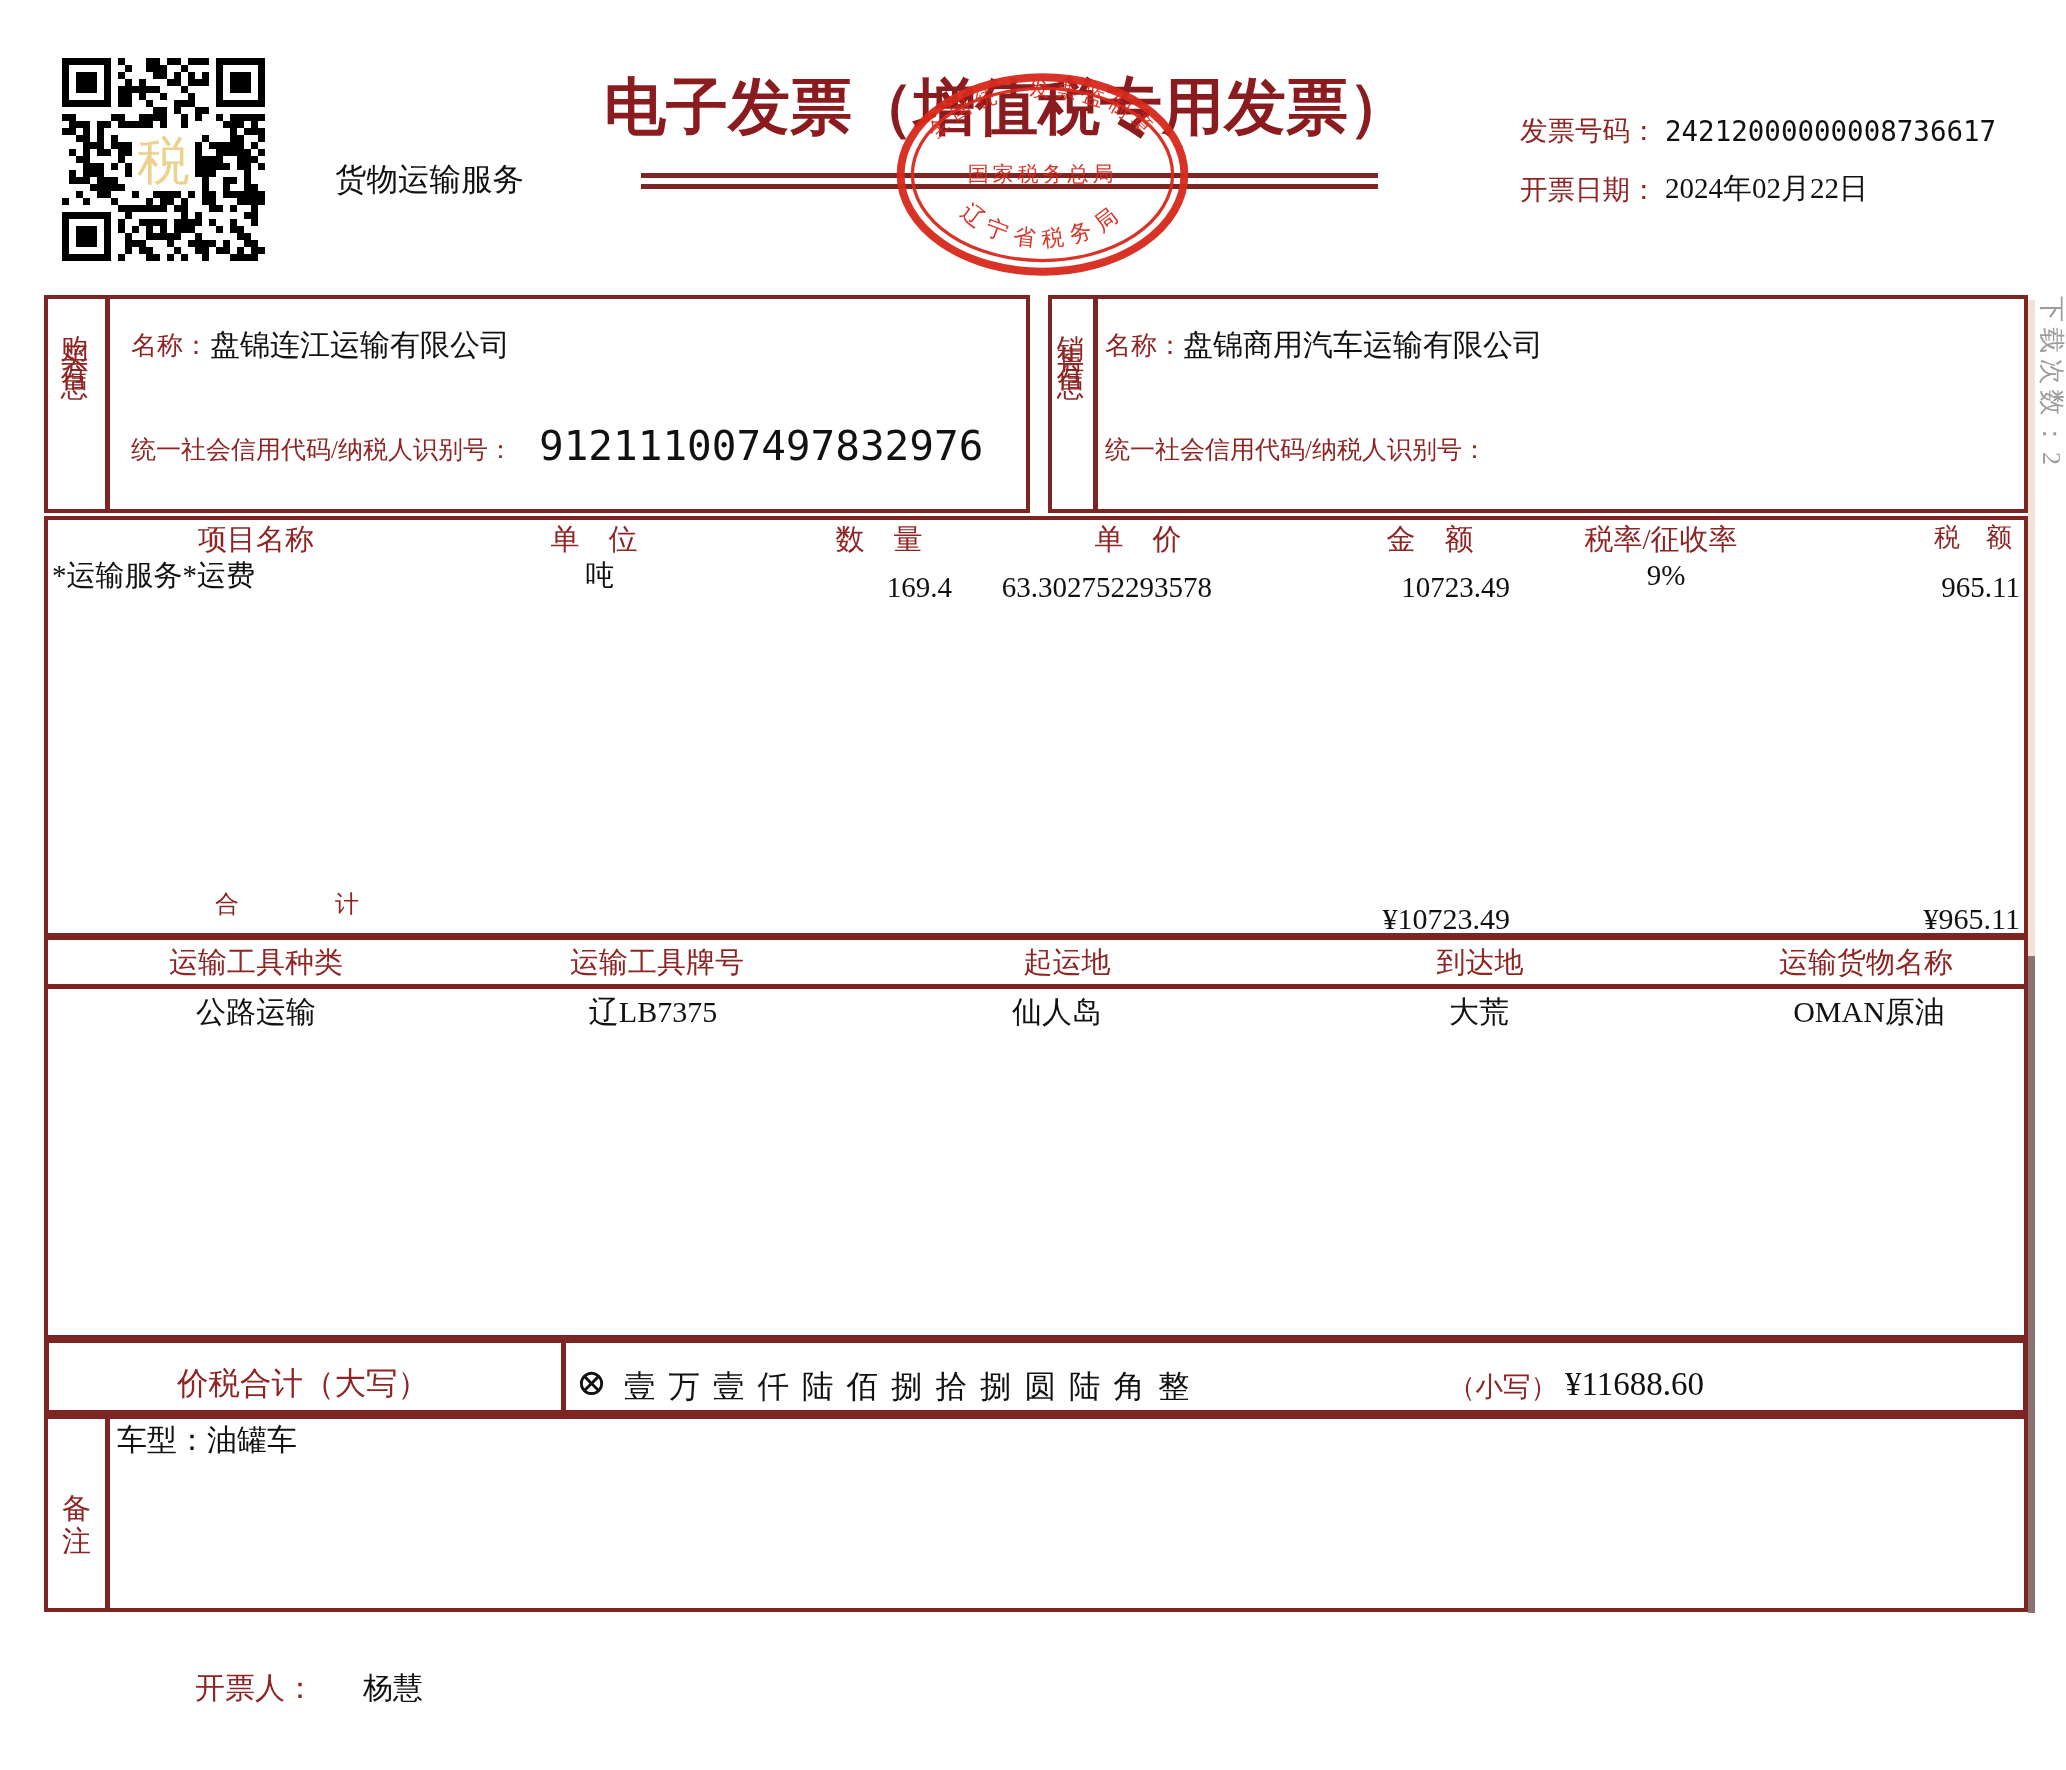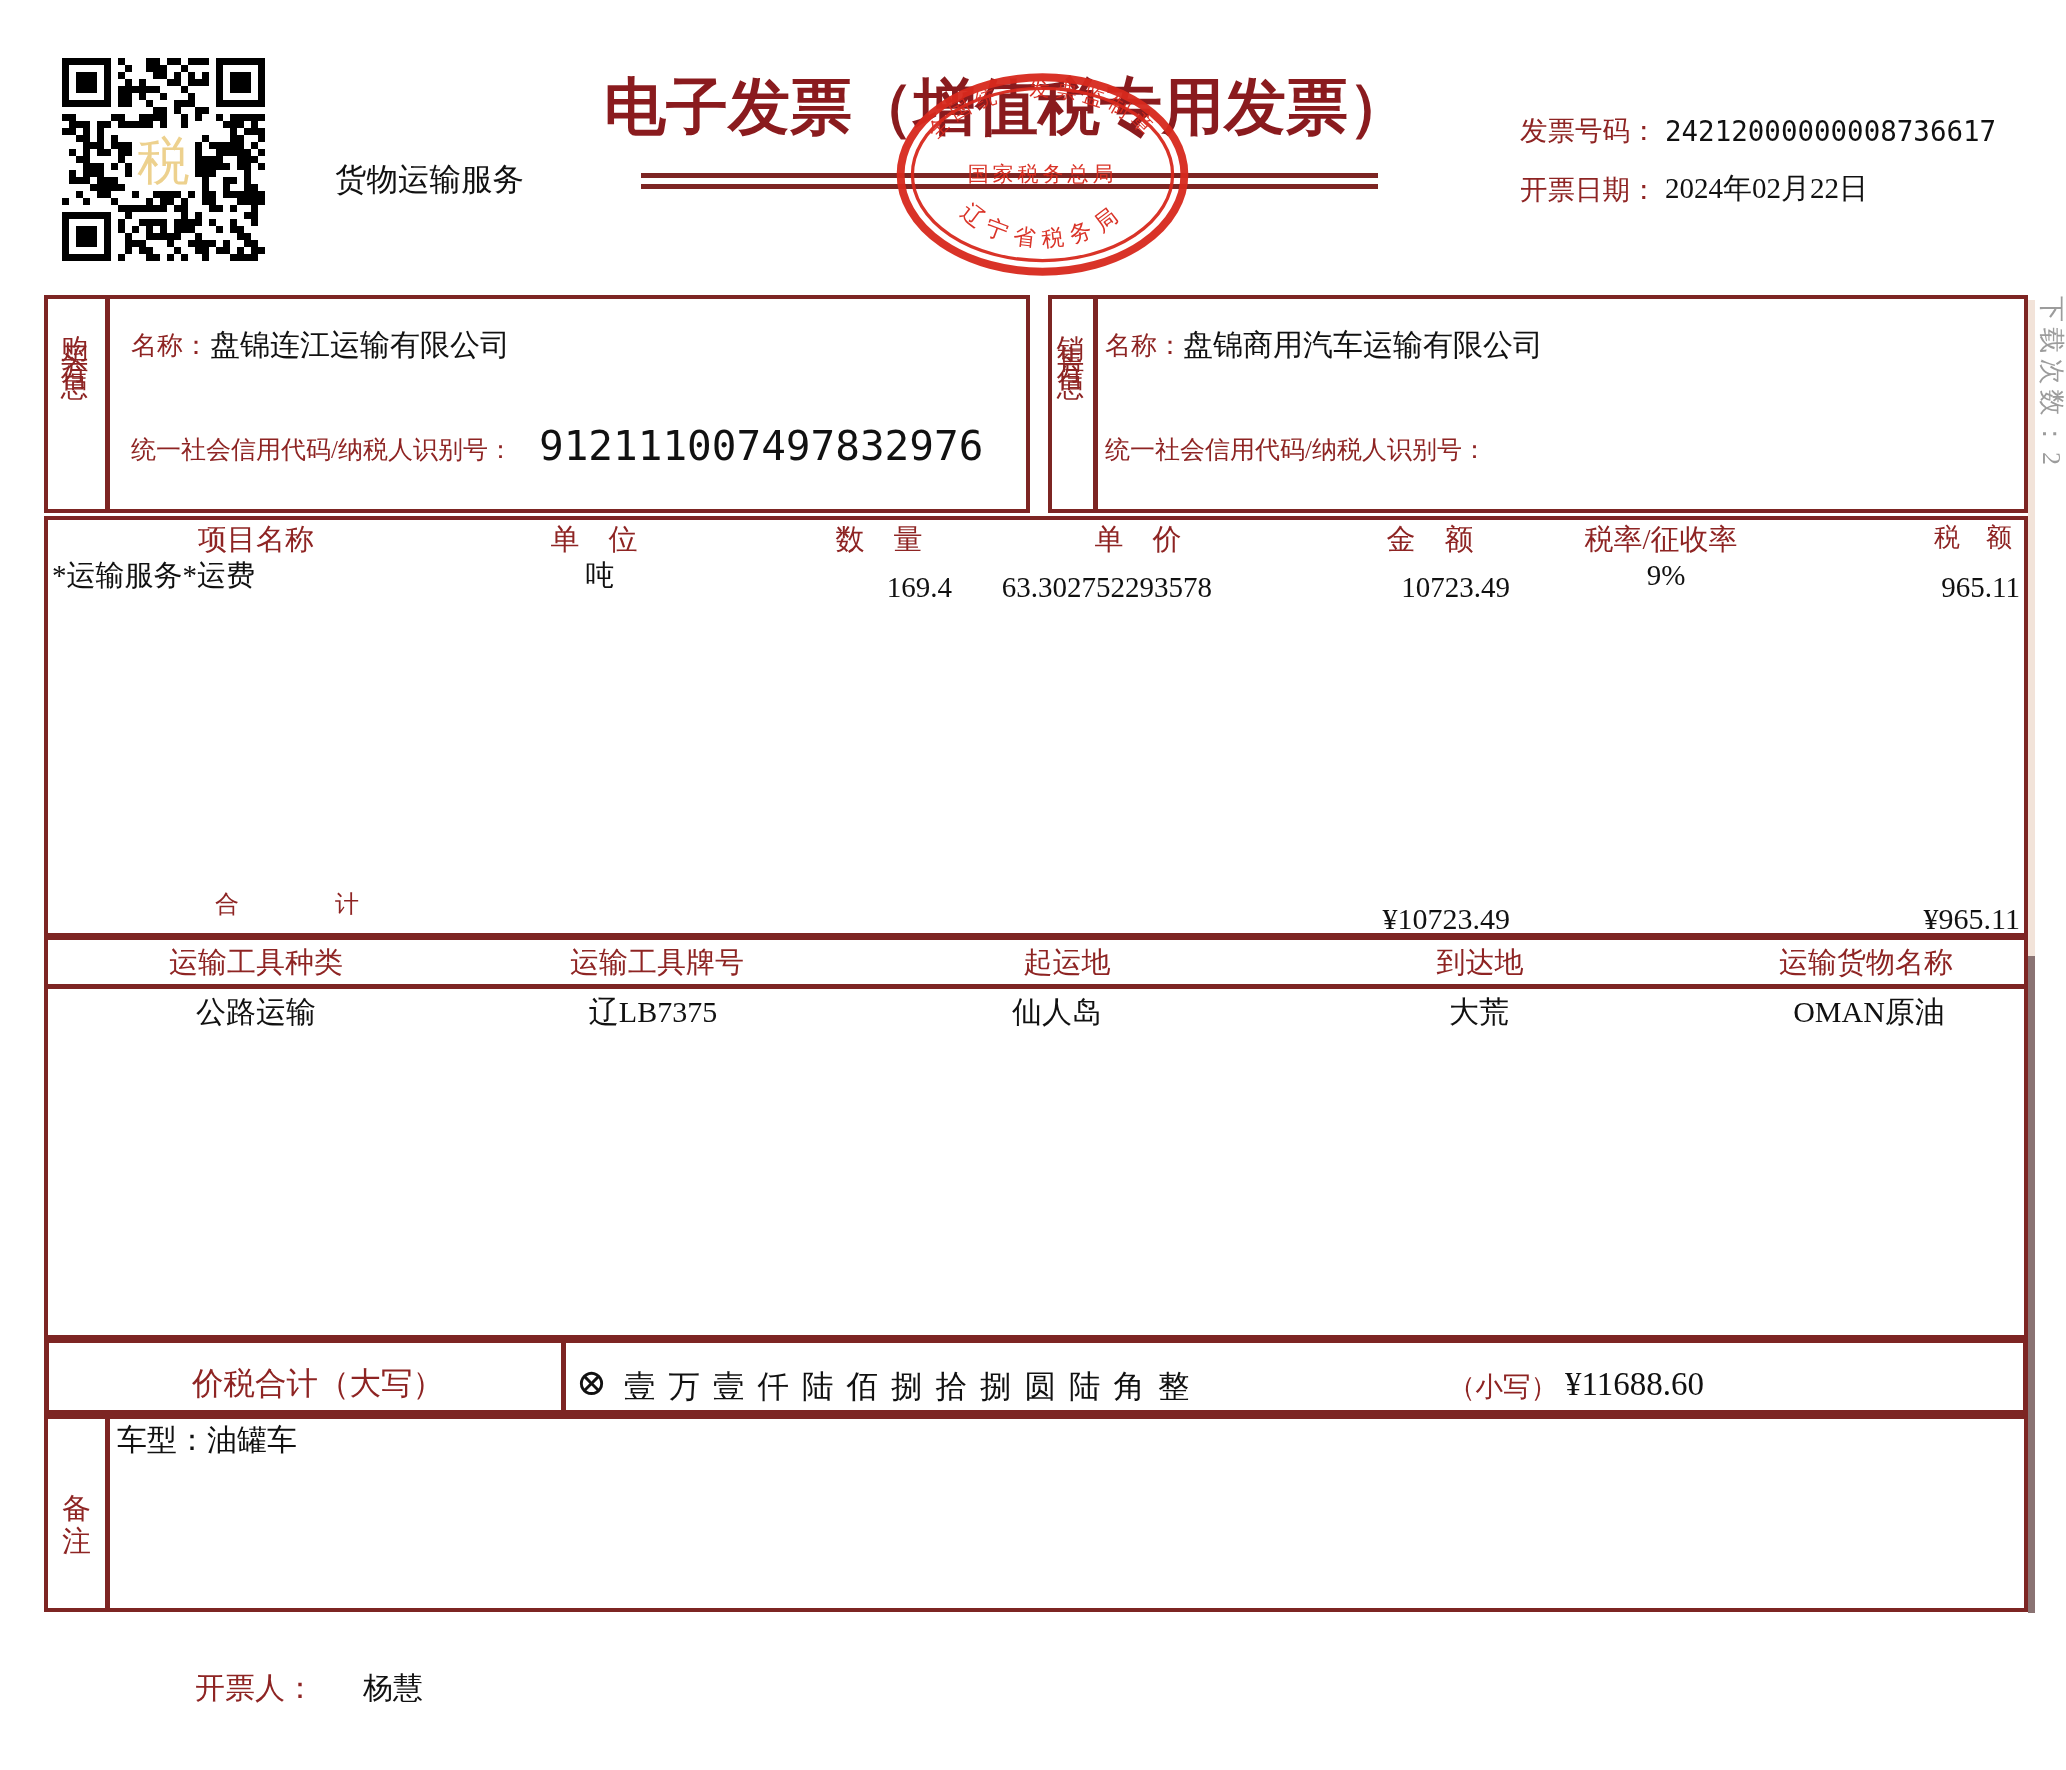--- a/index.html
+++ b/index.html
@@ -412,21 +412,21 @@
   <div class="ln" style="left:44px;top:984px;width:1984px;height:4.6px;"></div>
 
   <span class="t ctr" style="left:256px;top:997px;font-size:30px;">公路运输</span>
   <span class="t ctr" style="left:653px;top:997px;font-size:30px;">辽LB7375</span>
   <span class="t ctr" style="left:1057px;top:997px;font-size:30px;">仙人岛</span>
   <span class="t ctr" style="left:1479px;top:997px;font-size:30px;">大荒</span>
   <span class="t ctr" style="left:1869px;top:997px;font-size:30px;">OMAN原油</span>
 
   <div class="box" style="left:44px;top:1338px;width:1984px;height:77px;border-width:5.2px;"></div>
   <div class="ln" style="left:561px;top:1338px;width:5.2px;height:77px;"></div>
-  <span class="t red ctr" style="left:303px;top:1368px;font-size:31.5px;margin-left:15px;">价税合计（大写）</span>
+  <span class="t red ctr" style="left:303px;top:1368px;font-size:31.5px;">价税合计（大写）</span>
   <span class="t" style="left:576px;top:1364px;font-size:37px;">⊗</span>
   <span class="t" style="left:624px;top:1371px;font-size:31.5px;letter-spacing:13px;">壹万壹仟陆佰捌拾捌圆陆角整</span>
   <span class="t red" style="left:1448px;top:1373px;font-size:27.5px;">（小写）</span>
   <span class="t" style="left:1565px;top:1368px;font-size:33px;">¥11688.60</span>
 
   <div class="box" style="left:44px;top:1415px;width:1984px;height:197px;"></div>
   <div class="ln" style="left:105px;top:1415px;width:4.6px;height:197px;"></div>
   <span class="vlab" style="left:62px;top:1471px;font-size:29px;letter-spacing:30px;">备注</span>
   <span class="t" style="left:117px;top:1425px;font-size:30px;">车型：油罐车</span>
 

